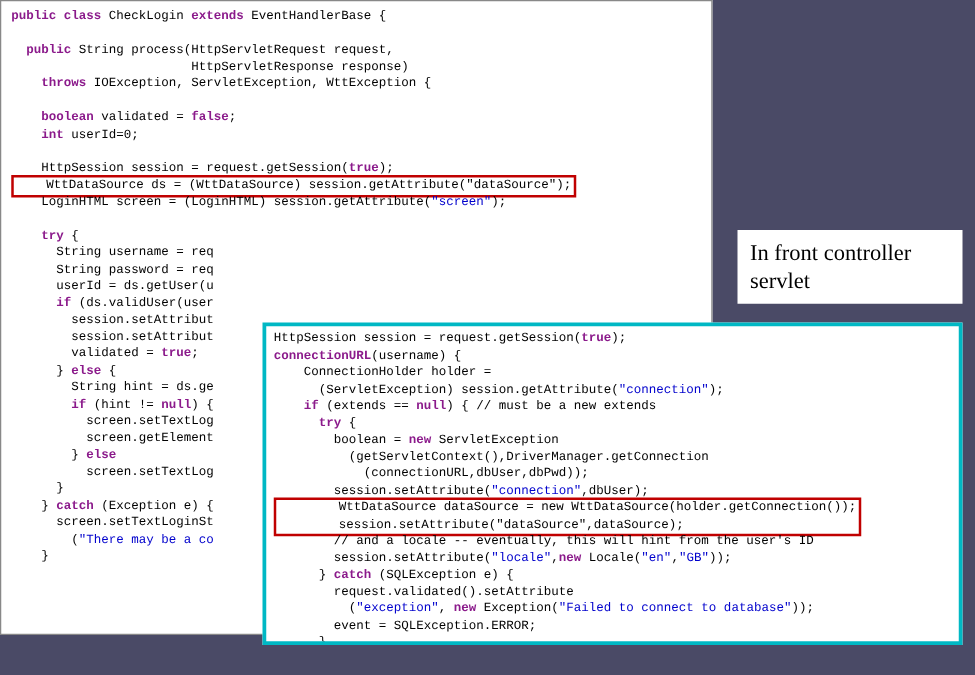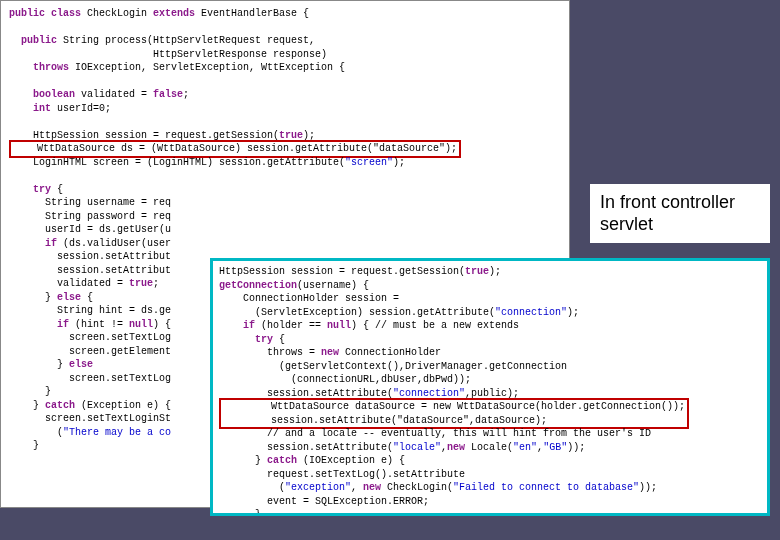--- a/index.html
+++ b/index.html
@@ -49,21 +49,21 @@
     padding: 0 2px;
     margin: -2px 0;
   }
   .annotation {
     position: absolute;
     top: 184px;
     left: 590px;
     width: 180px;
     background: #fff;
     padding: 8px 10px;
-    font-family: Liberation Sans, sans-serif;
+    font-family: Liberation Serif, serif;
     font-size: 18px;
     color: #000;
     line-height: 1.2;
   }
 </style>
 </head>
 <body>
 
 <div class="code-panel-back"><span class="kw">public class</span><span> CheckLogin </span><span class="kw">extends</span><span> EventHandlerBase {</span>
 
@@ -97,32 +97,32 @@
 <span>    } </span><span class="kw">catch</span><span> (Exception e) {</span>
 <span>      screen.setTextLoginSt</span>
 <span>        (</span><span class="str">"There may be a co</span>
 <span>    }</span></div>
 
 <div class="annotation">
   <span>In front controller servlet</span>
 </div>
 
 <div class="code-panel-front"><span>HttpSession session = request.getSession(</span><span class="kw">true</span><span>);</span>
-<span class="kw">getConnection</span><span>(username) {</span>
-<span>    ConnectionHolder session =</span>
+<span class="kw">connectionURL</span><span>(username) {</span>
+<span>    ConnectionHolder holder =</span>
 <span>      (ServletException) session.getAttribute(</span><span class="str">"connection"</span><span>);</span>
-<span class="kw">    if</span><span> (holder == </span><span class="kw">null</span><span>) { // must be a new extends</span>
+<span class="kw">    if</span><span> (extends == </span><span class="kw">null</span><span>) { // must be a new extends</span>
 <span class="kw">      try</span><span> {</span>
-<span>        throws = </span><span class="kw">new</span><span> ConnectionHolder</span>
+<span>        boolean = </span><span class="kw">new</span><span> ServletException</span>
 <span>          (getServletContext(),DriverManager.getConnection</span>
 <span>            (connectionURL,dbUser,dbPwd));</span>
-<span>        session.setAttribute(</span><span class="str">"connection"</span><span>,public);</span>
+<span>        session.setAttribute(</span><span class="str">"connection"</span><span>,dbUser);</span>
 <span class="highlight-red"><span>        WttDataSource dataSource = new WttDataSource(holder.getConnection());</span>
 <span>        session.setAttribute("dataSource",dataSource);</span></span>
 <span>        // and a locale -- eventually, this will hint from the user's ID</span>
 <span>        session.setAttribute(</span><span class="str">"locale"</span><span>,</span><span class="kw">new</span><span> Locale(</span><span class="str">"en"</span><span>,</span><span class="str">"GB"</span><span>));</span>
-<span>      } </span><span class="kw">catch</span><span> (IOException e) {</span>
-<span>        request.setTextLog().setAttribute</span>
-<span>          (</span><span class="str">"exception"</span><span>, </span><span class="kw">new</span><span> CheckLogin(</span><span class="str">"Failed to connect to database"</span><span>));</span>
+<span>      } </span><span class="kw">catch</span><span> (SQLException e) {</span>
+<span>        request.validated().setAttribute</span>
+<span>          (</span><span class="str">"exception"</span><span>, </span><span class="kw">new</span><span> Exception(</span><span class="str">"Failed to connect to database"</span><span>));</span>
 <span>        event = SQLException.ERROR;</span>
 <span>      }</span>
 
 </div>
 
 </body></html>

